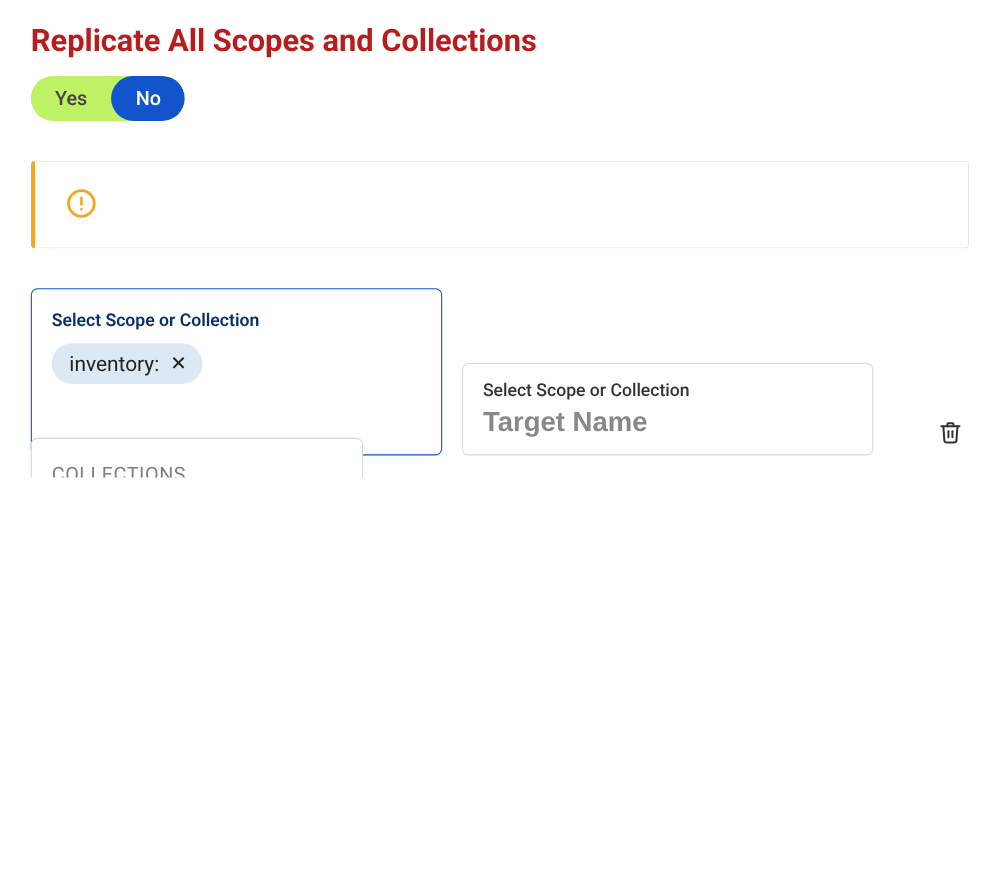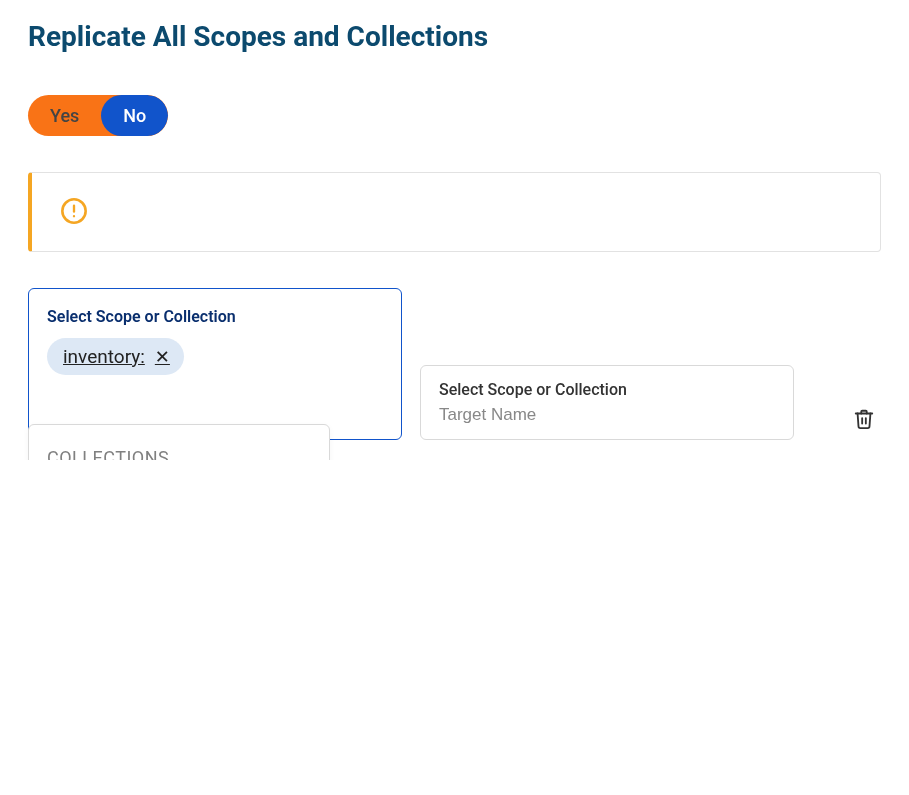--- a/index.html
+++ b/index.html
@@ -5,26 +5,26 @@
     * { box-sizing: border-box; margin: 0; padding: 0; }
     body {
       font-family: -apple-system, BlinkMacSystemFont, "Segoe UI", Roboto, Helvetica, Arial, sans-serif;
       padding: 20px 28px;
       color: #1a202c;
       width: 909px;
     }
     .page-title {
       font-size: 28px;
       font-weight: 700;
-      color: #0c4a6e;
-      margin-bottom: 42px;
+      color: #b91c1c;
+      margin-bottom: 16px;
     }
     .toggle-group {
       display: inline-flex;
-      background: #f97316;
+      background: #bef264;
       border-radius: 24px;
       overflow: hidden;
       margin-bottom: 36px;
     }
     .toggle-option {
       padding: 10px 22px;
       font-size: 18px;
       font-weight: 500;
       cursor: pointer;
       color: #444;
@@ -74,21 +74,20 @@
     }
     .chip {
       display: inline-flex;
       align-items: center;
       background: #dde8f5;
       border-radius: 22px;
       padding: 7px 14px 7px 16px;
       font-size: 19px;
       color: #222;
       gap: 10px;
-      text-decoration: underline;
     }
     .chip-remove {
       font-size: 18px;
       color: #222;
       cursor: pointer;
       line-height: 1;
     }
     .target-box {
       border: 1px solid #d9d9d9;
       border-radius: 6px;
@@ -99,23 +98,24 @@
       gap: 6px;
     }
     .target-label {
       color: #333;
       font-size: 16px;
       font-weight: 500;
     }
     .target-input {
       border: none;
       outline: none;
-      font-size: 17px;
+      font-size: 25px;
       color: #ec4899;
       background: transparent;
+      font-weight: bold;
     }
     .target-input::placeholder { color: #888; }
     .delete-btn {
       background: none;
       border: none;
       cursor: pointer;
       padding: 6px;
       margin-left: auto;
     }
     .dropdown {

